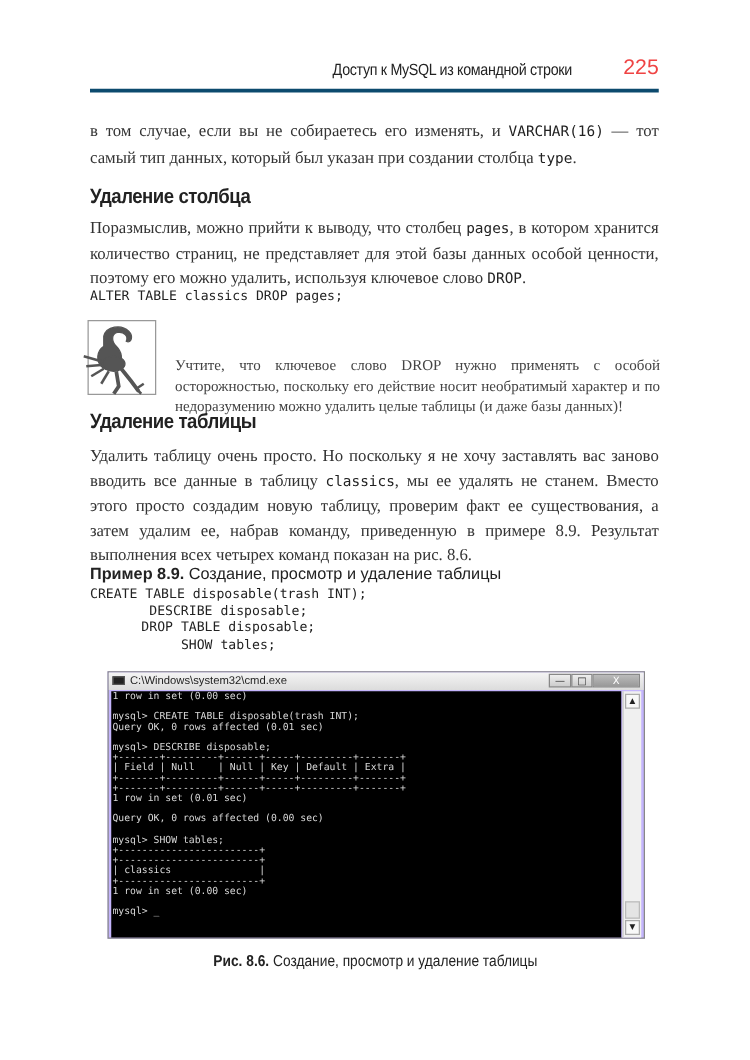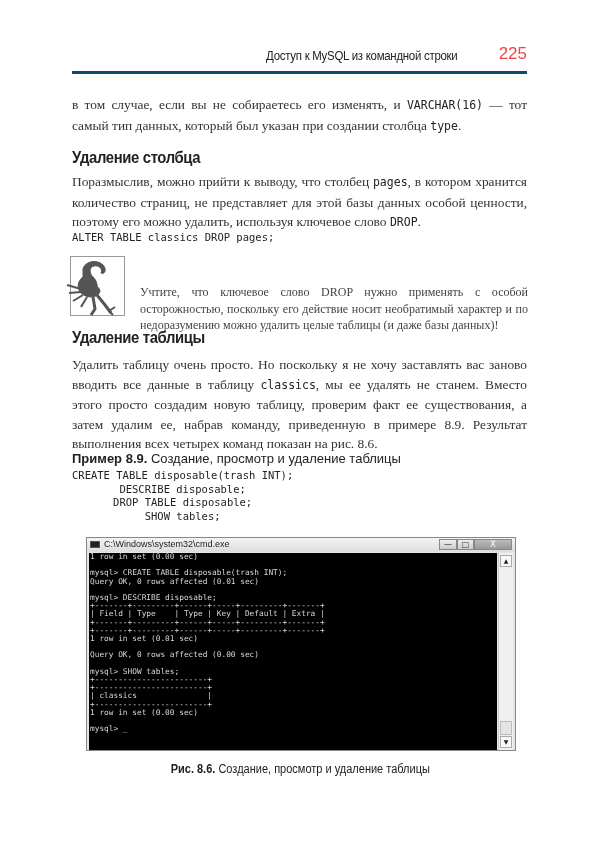--- a/index.html
+++ b/index.html
@@ -52,21 +52,21 @@
 
   .example-caption {
     position: absolute; left: 72px; top: 451px;
     font-family: "Liberation Sans", sans-serif; font-size: 13px; color: #222;
   }
   .example-caption b { font-weight: bold; }
 
   
   .cmd-window {
     position: absolute; left: 86px; top: 537px; width: 430px; height: 214px;
-    background: #e5e5e5; border: 1px solid #888;
+    background: #c4b5fd; border: 1px solid #888;
   }
   .cmd-titlebar {
     position: absolute; left: 0; top: 0; right: 0; height: 14px;
     background: linear-gradient(#f4f4f4, #dcdcdc);
   }
   .cmd-titlebar .app-icon {
     position: absolute; left: 3px; top: 3px; width: 10px; height: 7px; background: #222; border: 1px solid #555;
   }
   .cmd-titlebar .ttl {
     position: absolute; left: 17px; top: 1px;
@@ -158,21 +158,21 @@
     <div class="win-btn close">X</div>
   </div>
   <div class="cmd-screen" id="cmd-screen">
       <div class="cmd-line">1 row in set (0.00 sec)</div>
       <div class="cmd-line"> </div>
       <div class="cmd-line">mysql&gt; CREATE TABLE disposable(trash INT);</div>
       <div class="cmd-line">Query OK, 0 rows affected (0.01 sec)</div>
       <div class="cmd-line"> </div>
       <div class="cmd-line">mysql&gt; DESCRIBE disposable;</div>
       <div class="cmd-line">+-------+---------+------+-----+---------+-------+</div>
-      <div class="cmd-line">| Field | Type    | Type | Key | Default | Extra |</div>
+      <div class="cmd-line">| Field | Null    | Null | Key | Default | Extra |</div>
       <div class="cmd-line">+-------+---------+------+-----+---------+-------+</div>
       <div class="cmd-line">+-------+---------+------+-----+---------+-------+</div>
       <div class="cmd-line">1 row in set (0.01 sec)</div>
       <div class="cmd-line"> </div>
       <div class="cmd-line">Query OK, 0 rows affected (0.00 sec)</div>
       <div class="cmd-line"> </div>
       <div class="cmd-line">mysql&gt; SHOW tables;</div>
       <div class="cmd-line">+------------------------+</div>
       <div class="cmd-line">+------------------------+</div>
       <div class="cmd-line">| classics               |</div>

